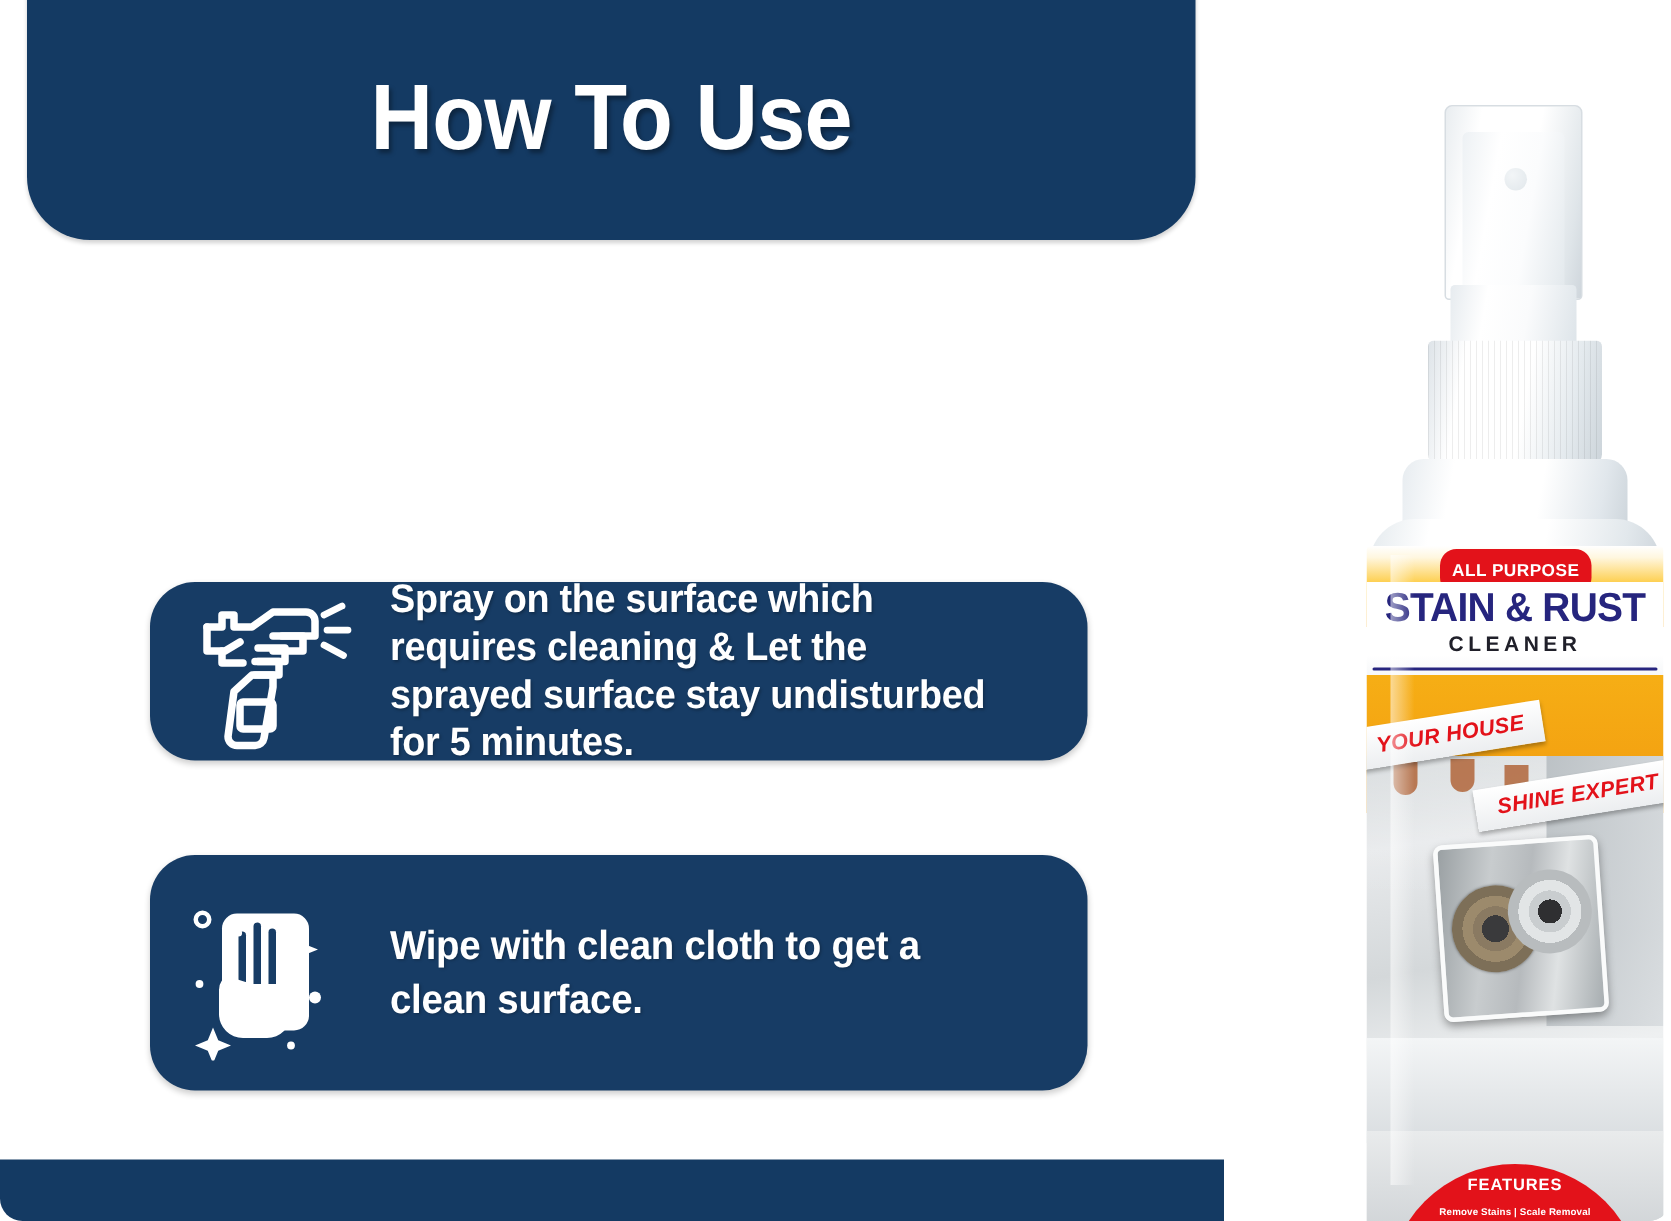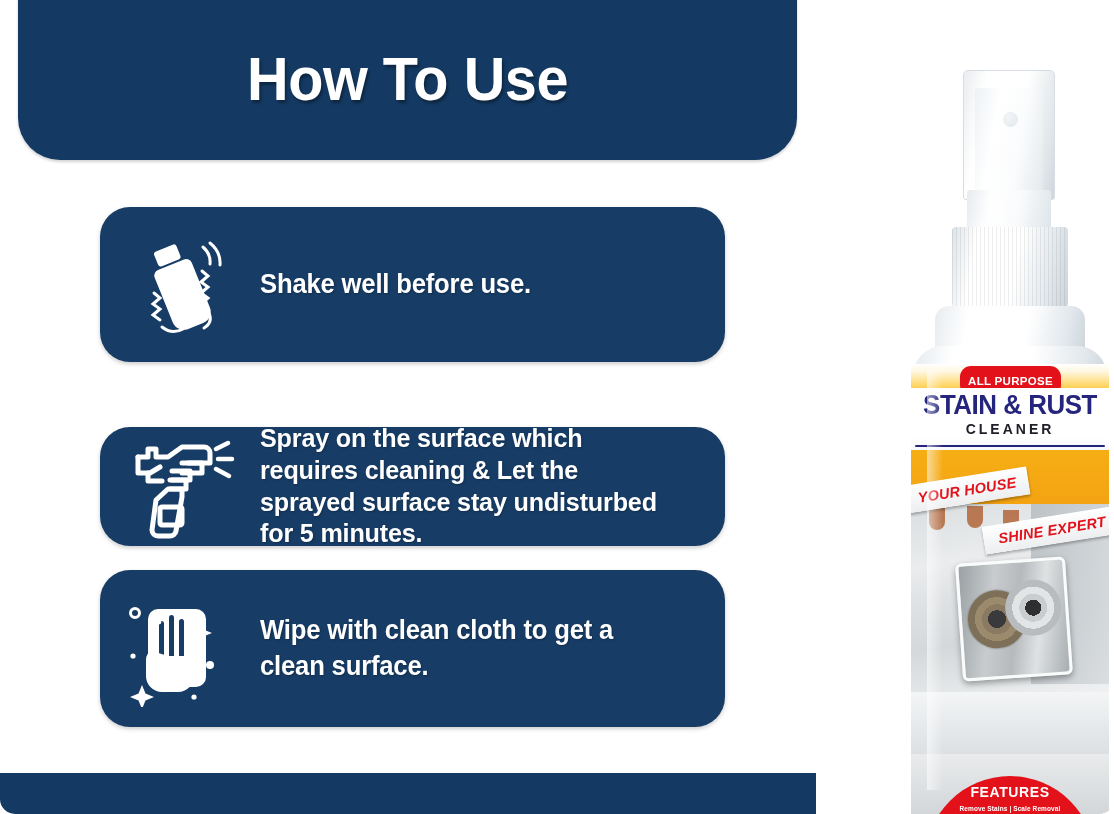--- a/index.html
+++ b/index.html
@@ -49,21 +49,21 @@
     font-weight:bold;
     font-size:27px;
     line-height:1.22;
     letter-spacing:-0.2px;
     padding-right:24px;
     transform:scaleX(.95);
     transform-origin:left center;
     text-shadow:1px 1px 2px rgba(0,0,0,.25);
   }
   #card1{top:207px;width:625px;height:155px;}
-  #card2{top:388px;width:625px;height:119px;margin-top:39px;}
+  #card2{top:388px;width:625px;height:119px;}
   #card3{top:570px;width:625px;height:157px;}
   #card2 .card-text{font-size:26.5px;line-height:1.19;}
   #card3 .card-text{font-size:27px;line-height:1.3;}
 
   
   .bottom-strip{
     position:absolute;left:0;top:773px;width:816px;height:44px;
     background:#143a63;
   }
 
@@ -217,21 +217,21 @@
     background:radial-gradient(circle at 50% 50%,#2f2f31 0 8px,#c9cdcf 8px 14px,#e2e5e6 14px 21px,#b8bcbe 21px 28px);
   }
   .features-dome{
     position:absolute;left:14px;top:412px;width:170px;height:86px;
     background:#e3121a;
     border-radius:85px 85px 0 0;
     overflow:hidden;
   }
   .features-title{
     position:absolute;left:0;top:8px;width:170px;text-align:center;
-    color:#ffffff;font-size:14px;font-weight:bold;letter-spacing:.6px;
+    color:#ffffff;font-size:11px;font-weight:bold;letter-spacing:.6px;
   }
   .features-list{
     position:absolute;left:0;top:26px;width:170px;text-align:center;
     color:#ffffff;font-size:6.5px;font-weight:bold;line-height:2.05;
     letter-spacing:.1px;
   }
   .bottle-shine{
     position:absolute;left:22px;top:300px;width:16px;height:420px;
     background:linear-gradient(90deg,rgba(255,255,255,.55),rgba(255,255,255,0));
     pointer-events:none;
@@ -239,39 +239,20 @@
 </style>
 </head>
 <body>
 
 <div id="stage">
 
   <div class="header-banner">
     <div class="header-title">How To Use</div>
   </div>
 
-  <div class="card" id="card1">
-    <div class="card-icon">
-      <svg width="108" height="108" viewBox="0 0 108 108">
-        <g transform="rotate(-22 54 56)">
-          <rect x="42" y="14" width="24" height="16" rx="3" fill="#ffffff"></rect>
-          <path d="M40 32 h28 a6 6 0 0 1 6 6 v48 a12 12 0 0 1 -12 12 h-16 a12 12 0 0 1 -12 -12 v-48 a6 6 0 0 1 6 -6 z" fill="#ffffff"></path>
-        </g>
-        <g stroke="#ffffff" stroke-width="3" fill="none" stroke-linecap="round">
-          <path d="M77 16 q8 7 7 17"></path>
-          <path d="M84 12 q11 9 10 22"></path>
-          <path d="M76 40 l6 5 l-7 6 l7 5 l-7 6 l7 5 l-7 6"></path>
-          <path d="M28 62 l6 5 l-7 6 l7 5 l-7 6 l7 5"></path>
-          <path d="M82 80 q6 11 -4 17"></path>
-          <path d="M36 96 q10 8 21 2"></path>
-        </g>
-      </svg>
-    </div>
-    <div class="card-text">Shake well before use.</div>
-  </div>
 
   <div class="card" id="card2">
     <div class="card-icon">
       <svg width="112" height="112" viewBox="0 0 112 112">
         <g fill="none" stroke="#ffffff" stroke-width="5" stroke-linejoin="round" stroke-linecap="round">
           <path d="M14 26 h10 v-8 h8 v8 h12 l14 -10 h22 a6 6 0 0 1 6 6 v10 h-22"></path>
           <path d="M14 26 v16 h12 l10 -6"></path>
           <path d="M24 42 v8 h14"></path>
           <path d="M58 32 h20 v10 h-20"></path>
           <path d="M48 40 h18 v9 h-18"></path>

